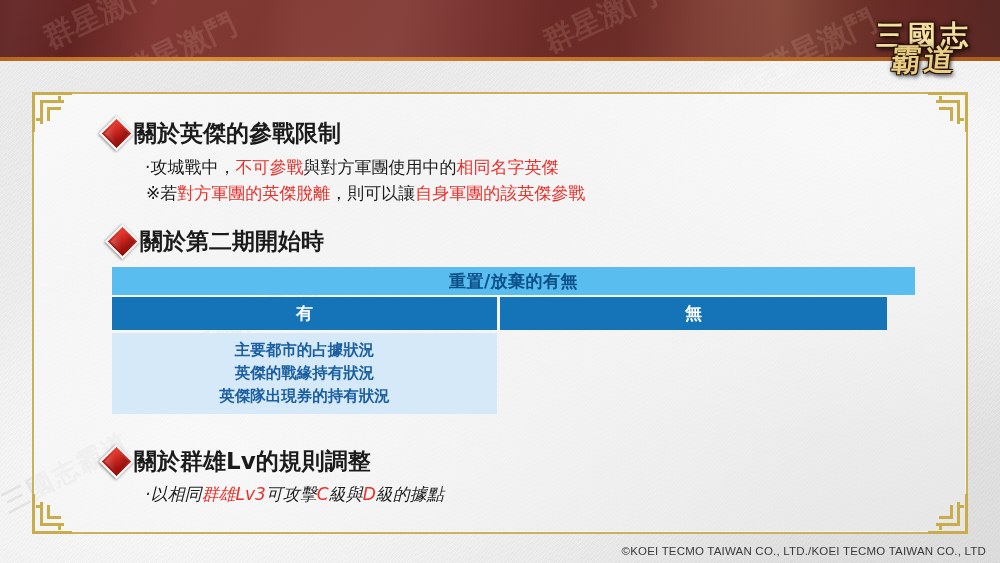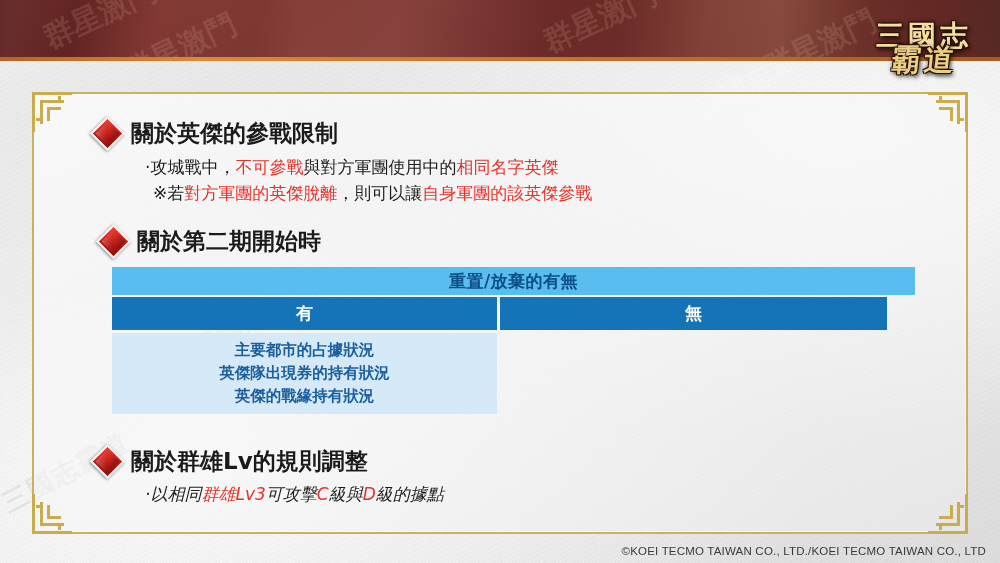--- a/index.html
+++ b/index.html
@@ -97,21 +97,21 @@
   .corner i:nth-child(4){ left:8px; top:8px; width:3px;  height:24px; }
   .corner i:nth-child(5){ left:15px; top:15px; width:14px; height:3px; }
   .corner i:nth-child(6){ left:15px; top:15px; width:3px;  height:14px; }
   .corner i:nth-child(7){ left:26px; top:4px;  width:3px;  height:7px; }
   .corner i:nth-child(8){ left:4px;  top:26px; width:7px;  height:3px; }
 
   
   .content { position:absolute; left:0; top:0; width:100%; height:100%; }
 
   .section-head {
-    position:absolute; display:flex; align-items:center; gap:11px;
+    position:absolute; display:flex; align-items:center; gap:5px;margin-left:9px;
   }
   .diamond {
     width:25px; height:25px; flex:none; transform:rotate(45deg);
     background:linear-gradient(135deg,#e8453c 0%, #d42a22 35%, #a81410 70%, #8d0f0c 100%);
     border:2px solid #f3f3f3;
     box-shadow:0 1px 3px rgba(0,0,0,.45);
     position:relative;
   }
   .diamond::before {
     content:""; position:absolute; left:2px; top:2px; right:2px; bottom:2px;
@@ -231,40 +231,40 @@
 
   <div class="content">
 
     <div class="section-head" style="left:95px; top:118px;">
       <div class="diamond"></div>
       <div class="sh-text">關於英傑的參戰限制</div>
     </div>
     <div class="body-line" style="left:145px; top:156px;text-align:right;">
       <span>·攻城戰中，</span><span class="red">不可參戰</span><span>與對方軍團使用中的</span><span class="red">相同名字英傑</span>
     </div>
-    <div class="body-line" style="left:153px; top:182px;">
+    <div class="body-line" style="left:146px; top:182px;">
       <span>※若</span><span class="red">對方軍團的英傑脫離</span><span>，則可以讓</span><span class="red">自身軍團的該英傑參戰</span>
     </div>
 
     <div class="section-head" style="left:101px; top:226px;">
       <div class="diamond"></div>
       <div class="sh-text">關於第二期開始時</div>
     </div>
 
     <div class="tbl">
       <div class="tbl-title">重置/放棄的有無</div>
       <div class="tbl-cols">
         <div class="tbl-col-h col-a">有</div>
         <div class="tbl-col-h col-b">無</div>
       </div>
       <div class="tbl-body">
         <div class="tbl-cell col-a">
           <div>主要都市的占據狀況</div>
+          <div>英傑的戰緣持有狀況</div>
           <div>英傑隊出現券的持有狀況</div>
-          <div>英傑的戰緣持有狀況</div>
         </div>
       </div>
     </div>
 
     <div class="section-head" style="left:95px; top:446px;">
       <div class="diamond"></div>
       <div class="sh-text">關於群雄Lv的規則調整</div>
     </div>
     <div class="body-line" style="left:145px; top:483px;font-style:italic;">
       <span>·以相同</span><span class="red">群雄Lv3</span><span>可攻擊</span><span class="red">C</span><span>級與</span><span class="red">D</span><span>級的據點</span>

